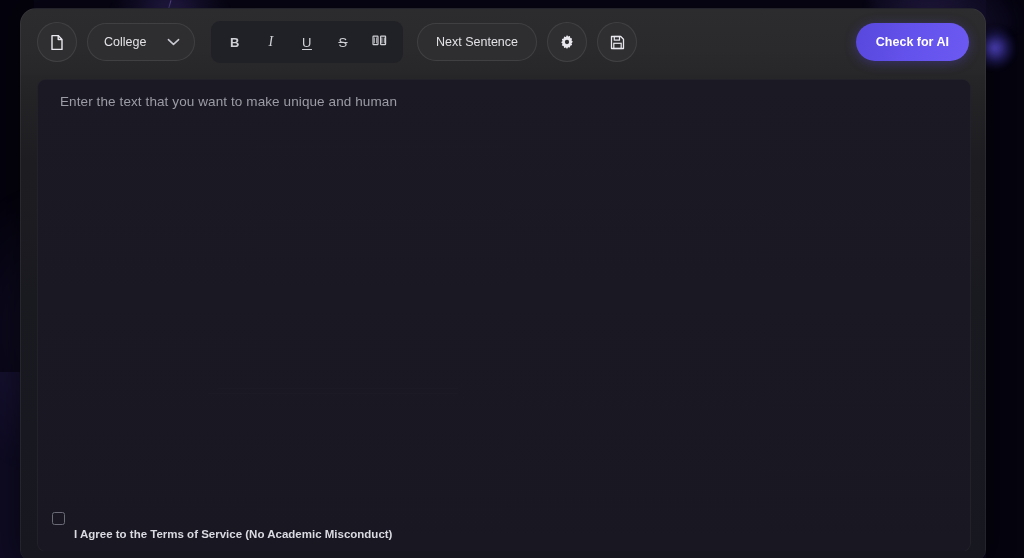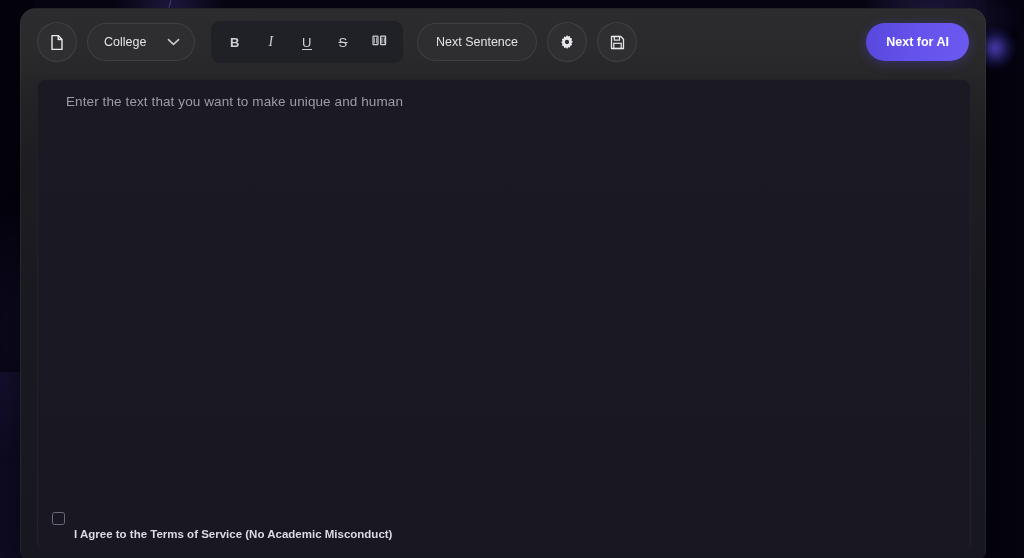--- a/index.html
+++ b/index.html
@@ -196,21 +196,21 @@
     border: 1px solid rgba(255,255,255,0.035);
     overflow: hidden;
   }
   .editor-inner {
     position: absolute;
     inset: 0;
     background: linear-gradient(180deg, #1b1a24 0%, #1a1923 46%, #191822 100%);
   }
   .placeholder {
     position: absolute;
-    left: 28px; top: 14px;
+    left: 22px; top: 14px;
     color: #9c9ca6;
     font-size: 13.5px;
     letter-spacing: 0.1px;
     user-select: none;
   }
 
   .faint-line {
     position: absolute;
     background: rgba(255,255,255,0.012);
     height: 1px;
@@ -329,21 +329,21 @@
           <path d="M1.5 1.5h9.3L13.5 4.2V13.5H1.5z" stroke="#e8e8ee" stroke-width="1.3" stroke-linejoin="round"></path>
           <rect x="4.3" y="1.5" width="5.2" height="3.6" stroke="#e8e8ee" stroke-width="1.2"></rect>
           <rect x="3.8" y="8.3" width="7.4" height="5.2" stroke="#e8e8ee" stroke-width="1.2"></rect>
         </svg>
       </span>
     </div>
 
     <div class="spacer"></div>
 
     <div class="cta-btn">
-      <span>Next for AI</span>
+      <span>Check for AI</span>
     </div>
   </div>
 
   <div class="editor-shell">
     <div class="editor-inner">
       <div class="faint-line" style="left:180px; top:308px; width:240px;"></div>
       <div class="faint-line" style="left:170px; top:313px; width:250px;"></div>
       <div class="placeholder">Enter the text that you want to make unique and human</div>
     </div>
 

